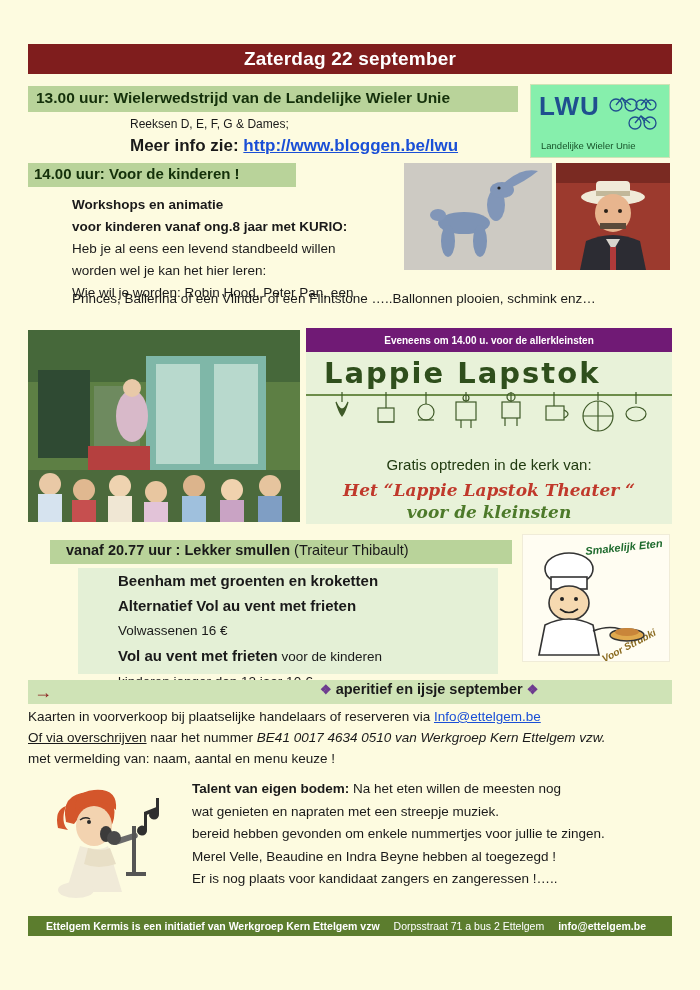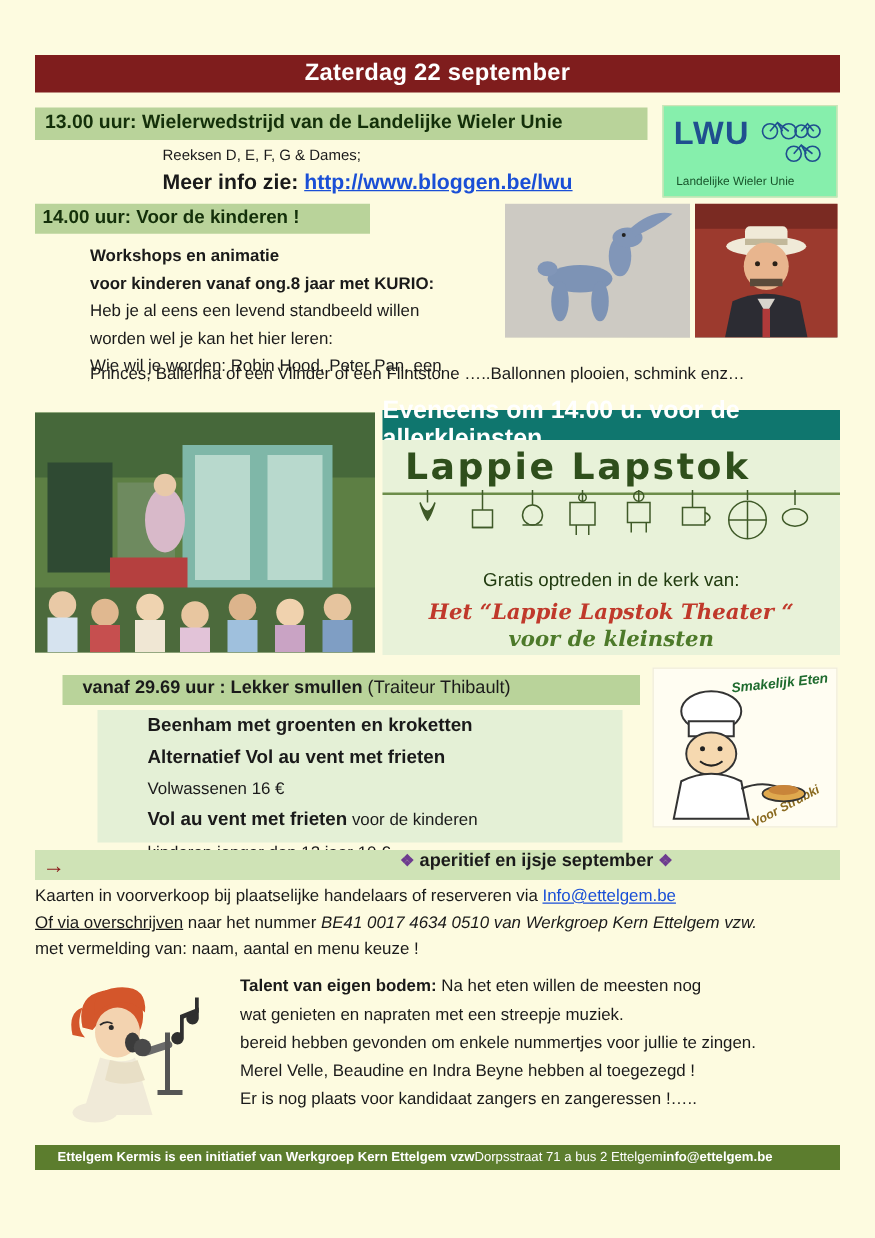--- a/index.html
+++ b/index.html
@@ -175,23 +175,23 @@
     height: 192px;
     background: linear-gradient(180deg,#4e7a3c 0%, #6a8f4a 40%, #3d5f2f 100%);
     overflow: hidden;
   }
   .band-3 {
     position: absolute;
     left: 306px;
     top: 328px;
     width: 366px;
     height: 24px;
-    background: #0f766e;
+    background: #701a75;
     color: #ffffff;
-    font-size: 20px;
+    font-size: 10px;
     font-weight: bold;
     display: flex;
     align-items: center;
     justify-content: center;
   }
   .lappie-panel {
     position: absolute;
     left: 306px;
     top: 352px;
     width: 366px;
@@ -386,20 +386,21 @@
     width: 644px;
     height: 20px;
     background: #5c7d2e;
     color: #ffffff;
     font-size: 10.5px;
     font-weight: bold;
     display: flex;
     align-items: center;
     padding-left: 18px;
     box-sizing: border-box;
+    gap: 14px;
   }
   .footer .sep { font-weight: normal; }
 </style>
 </head>
 <body>
 
 <div class="page">
 
   <div class="title-banner">Zaterdag 22 september</div>
 
@@ -537,21 +538,21 @@
           <ellipse cx="330" cy="22" rx="10" ry="7"></ellipse>
       </g>
     </svg>
     <div class="gratis">Gratis optreden in de kerk van:</div>
     <div class="theatertitle">Het “Lappie Lapstok Theater “</div>
     <div class="theatersub">voor de kleinsten</div>
   </div>
 
   <div class="band-4"></div>
   <div class="band-4-text">
-    <span class="b">vanaf 29.69 uur : Lekker smullen</span><span> (Traiteur Thibault)</span>
+    <span class="b">vanaf 20.77 uur : Lekker smullen</span><span> (Traiteur Thibault)</span>
   </div>
   <div class="menu-block"></div>
   <div class="menu-lines">
     <div class="big">Beenham met groenten en kroketten</div>
     <div class="big">Alternatief Vol au vent met frieten</div>
     <div class="sm">Volwassenen 16 €</div>
     <div><span class="big">Vol au vent met frieten</span><span class="sm"> voor de kinderen</span></div>
     <div class="sm">kinderen jonger dan 12 jaar 10 €</div>
   </div>
 

